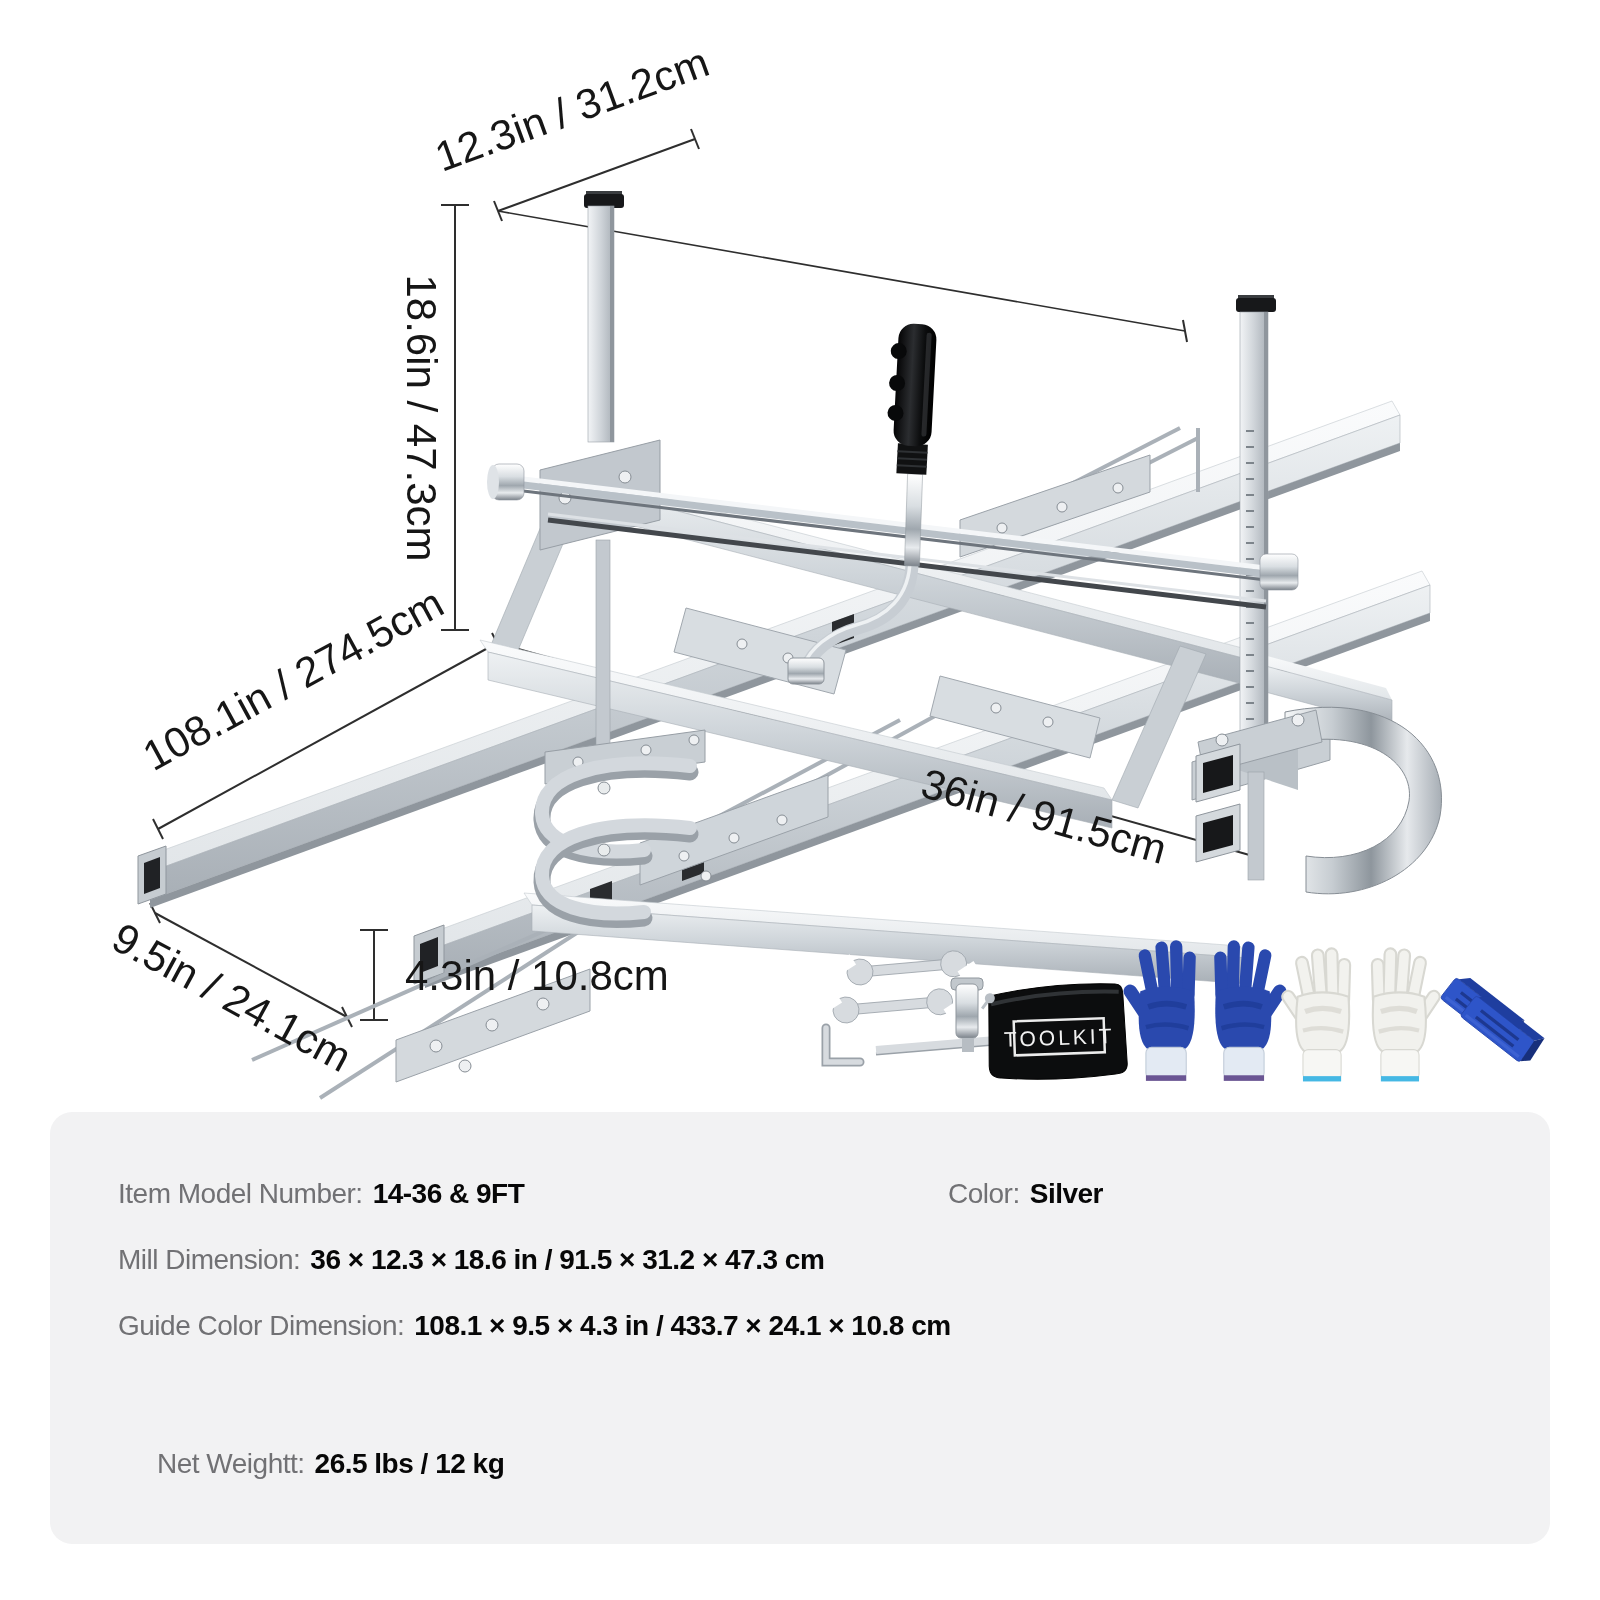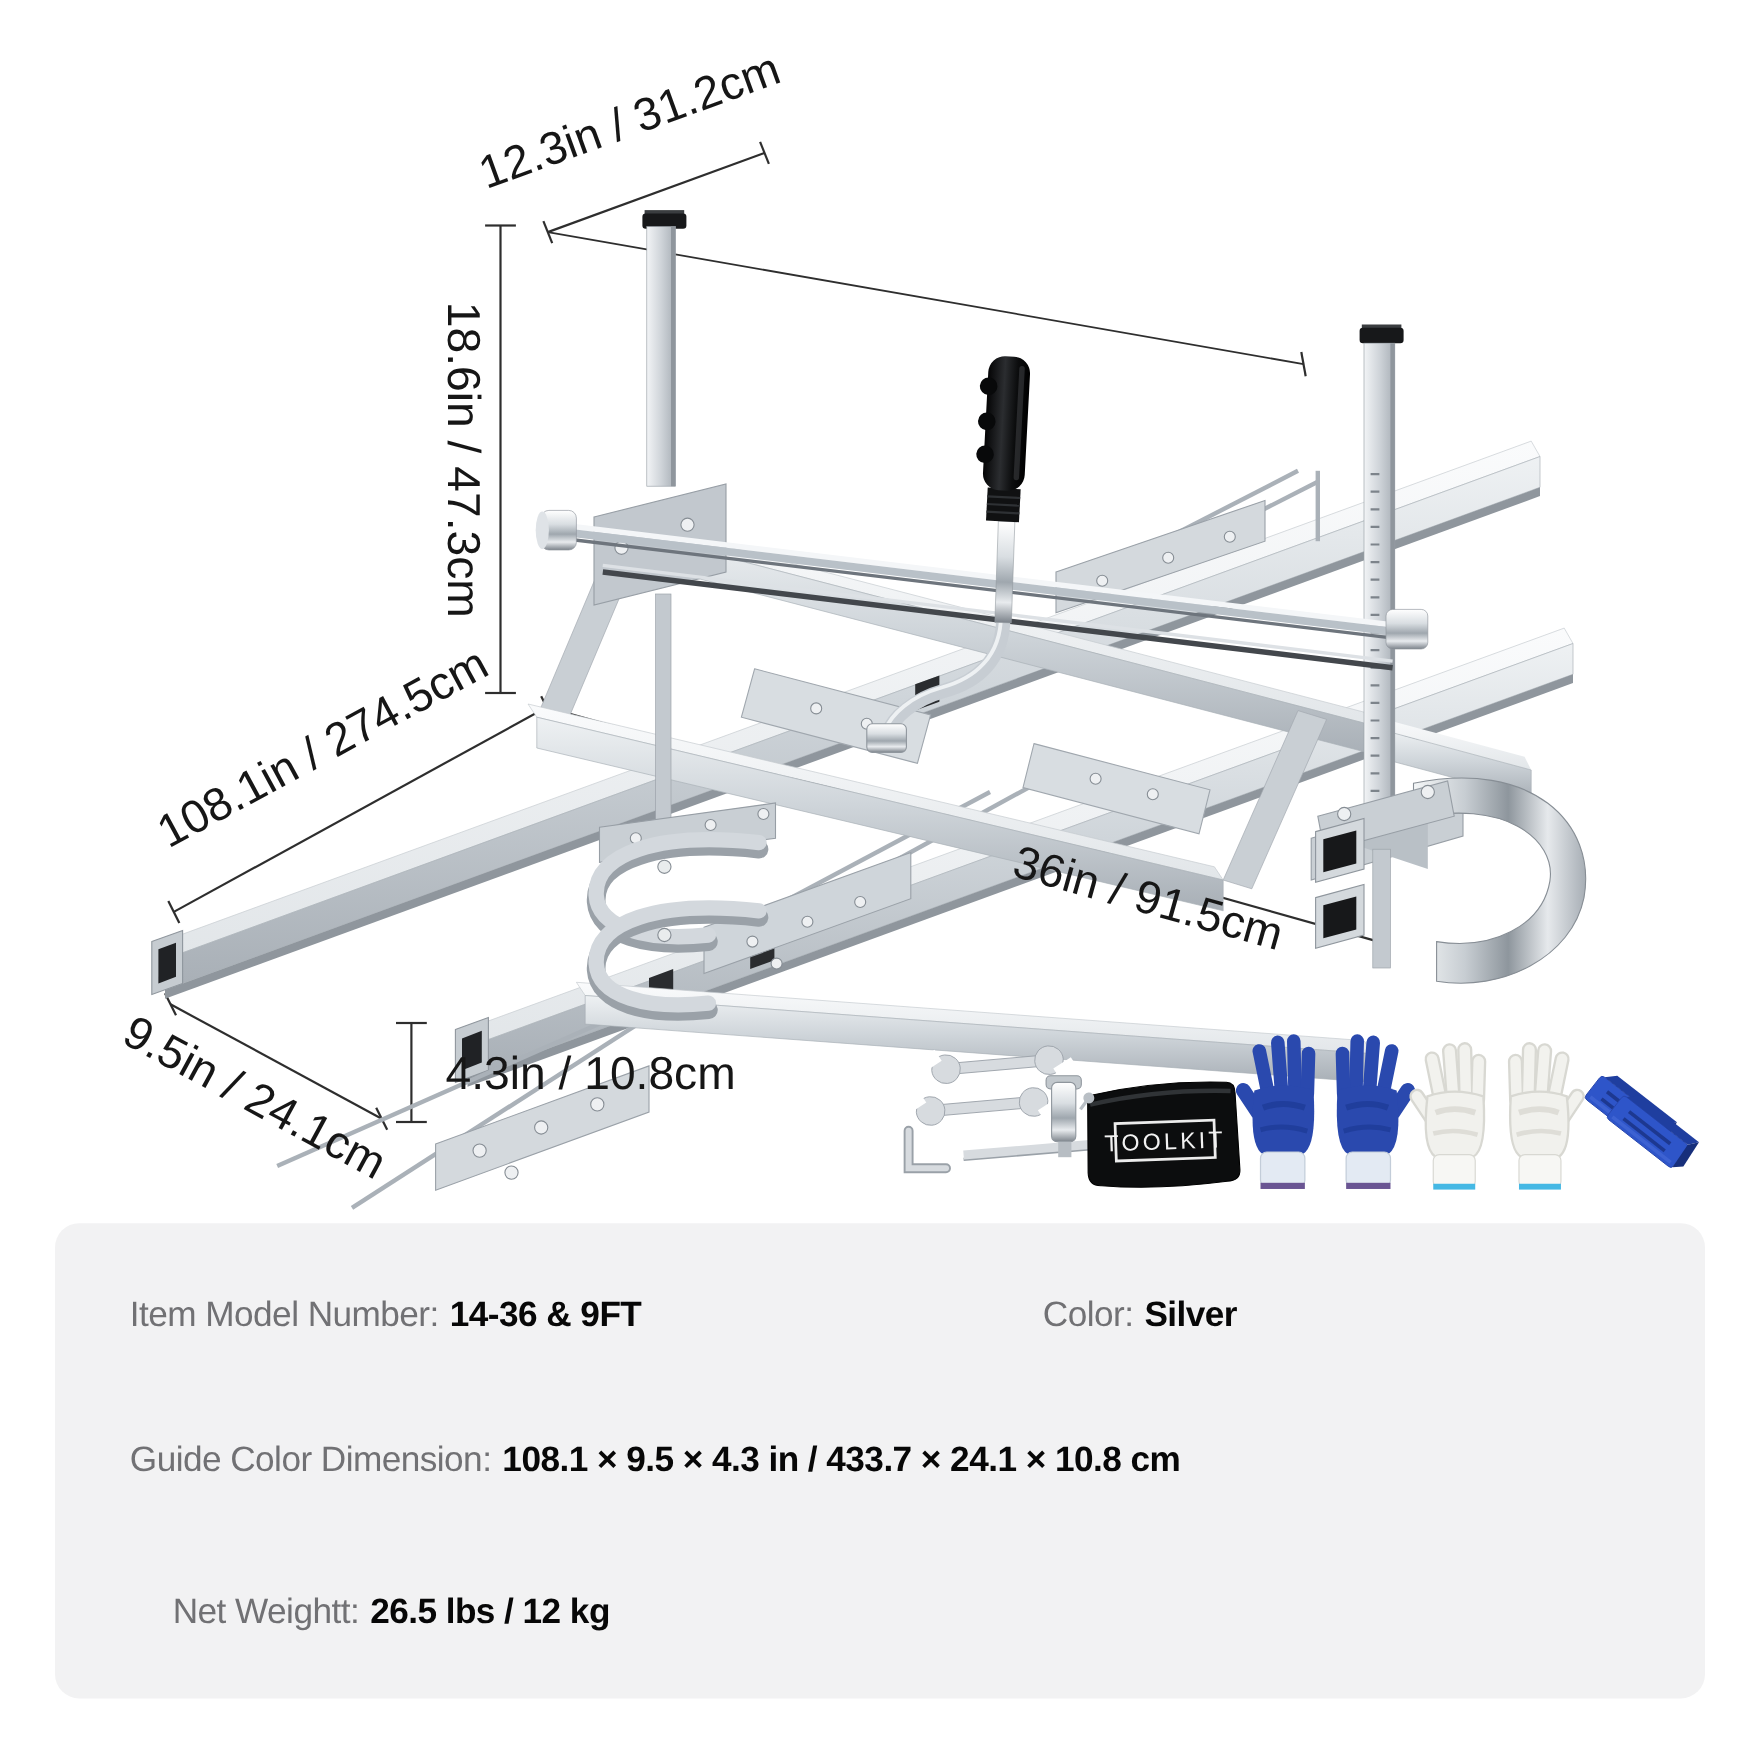--- a/index.html
+++ b/index.html
@@ -2,21 +2,21 @@
 <html><head>
 <meta charset="utf-8">
 <style>
   html,body{margin:0;padding:0;background:#ffffff;}
   body{width:1600px;height:1600px;position:relative;font-family:"Liberation Sans",sans-serif;overflow:hidden;}
   #stage{position:absolute;left:0;top:0;width:1600px;height:1600px;}
   svg{position:absolute;left:0;top:0;}
   .dim-label{font-size:42px;fill:#161616;font-family:"Liberation Sans",sans-serif;}
   .pouch-label{font-size:21px;fill:#f2f2f2;letter-spacing:3px;font-family:"Liberation Sans",sans-serif;}
   .spec-panel{position:absolute;left:50px;top:1112px;width:1500px;height:432px;background:#f2f2f3;border-radius:22px;}
-  .spec-row{position:absolute;left:68px;white-space:nowrap;font-size:32px;letter-spacing:-0.5px;color:#717174;line-height:52px;}
+  .spec-row{position:absolute;left:68px;white-space:nowrap;font-size:28px;letter-spacing:-0.5px;color:#717174;line-height:52px;}
   .spec-row .val{color:#070707;font-weight:700;margin-left:10px;letter-spacing:-0.5px;}
   .row-1{top:56px;width:1380px;}
   .row-2{top:122px;}
   .row-3{top:188px;}
   .row-4{top:256px;}
   .row-5{top:326px;margin-left:39px;}
   .color-pair{position:absolute;left:830px;top:0;}
 </style>
 </head>
 <body>
@@ -336,20 +336,23 @@
   </g>
 </svg>
 
 <div class="spec-panel">
   <div class="spec-row row-1">
     <span class="lab">Item Model Number:</span><span class="val">14-36 &amp; 9FT</span>
     <span class="color-pair">
       <span class="lab">Color:</span><span class="val">Silver</span>
     </span>
   </div>
+  <div class="spec-row row-2">
+    <span class="lab">Mill Dimension:</span><span class="val">36 × 12.3 × 18.6 in / 91.5 × 31.2 × 47.3 cm</span>
+  </div>
   <div class="spec-row row-3">
     <span class="lab">Guide Color Dimension:</span><span class="val">108.1 × 9.5 × 4.3 in / 433.7 × 24.1 × 10.8 cm</span>
   </div>
   <div class="spec-row row-5">
     <span class="lab">Net Weightt:</span><span class="val">26.5 lbs / 12 kg</span>
   </div>
 </div>
 
 </div>
 

